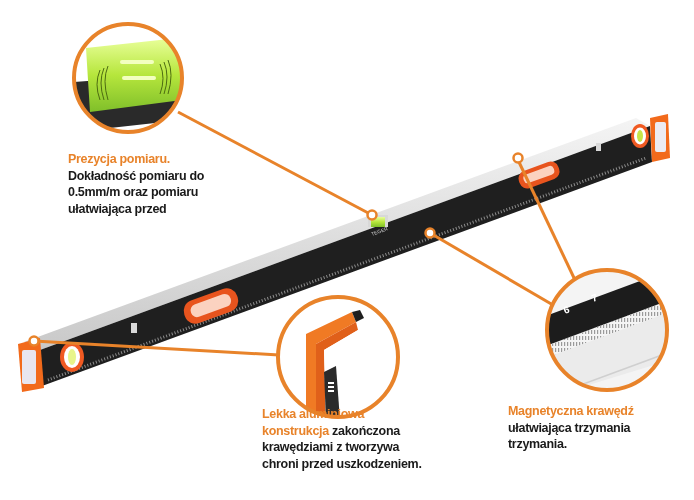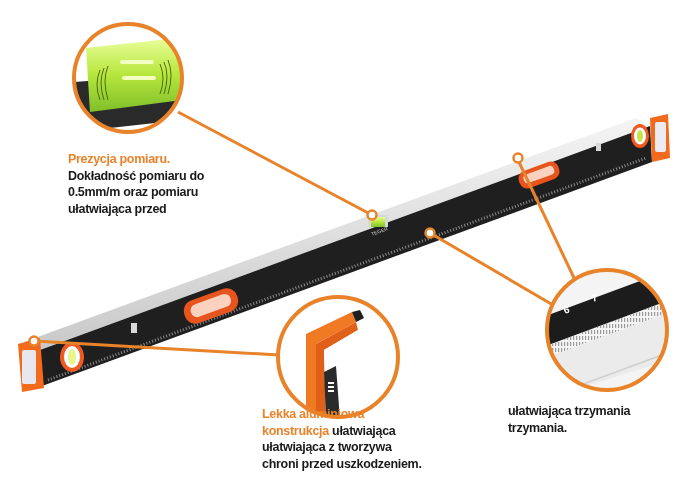--- a/index.html
+++ b/index.html
@@ -160,21 +160,22 @@
 
 <div id="cap-precision" class="caption">
   <div class="accent">Prezycja pomiaru.</div>
   <div>Dokładność pomiaru do</div>
   <div>0.5mm/m oraz pomiaru</div>
   <div>ułatwiająca przed</div>
 </div>
 
 <div id="cap-construction" class="caption">
   <div class="accent">Lekka aluminiowa</div>
-  <div><span class="accent">konstrukcja</span><span> ułatwiająca</span></div>
-  <div>ułatwiająca z tworzywa</div>
+  <div><span class="accent">konstrukcja</span><span> zakończona</span></div>
+  <div>krawędziami z tworzywa</div>
   <div>chroni przed uszkodzeniem.</div>
 </div>
 
 <div id="cap-magnetic" class="caption">
+  <div class="accent">Magnetyczna krawędź</div>
   <div>ułatwiająca trzymania</div>
   <div>trzymania.</div>
 </div>
 
 </body></html>

